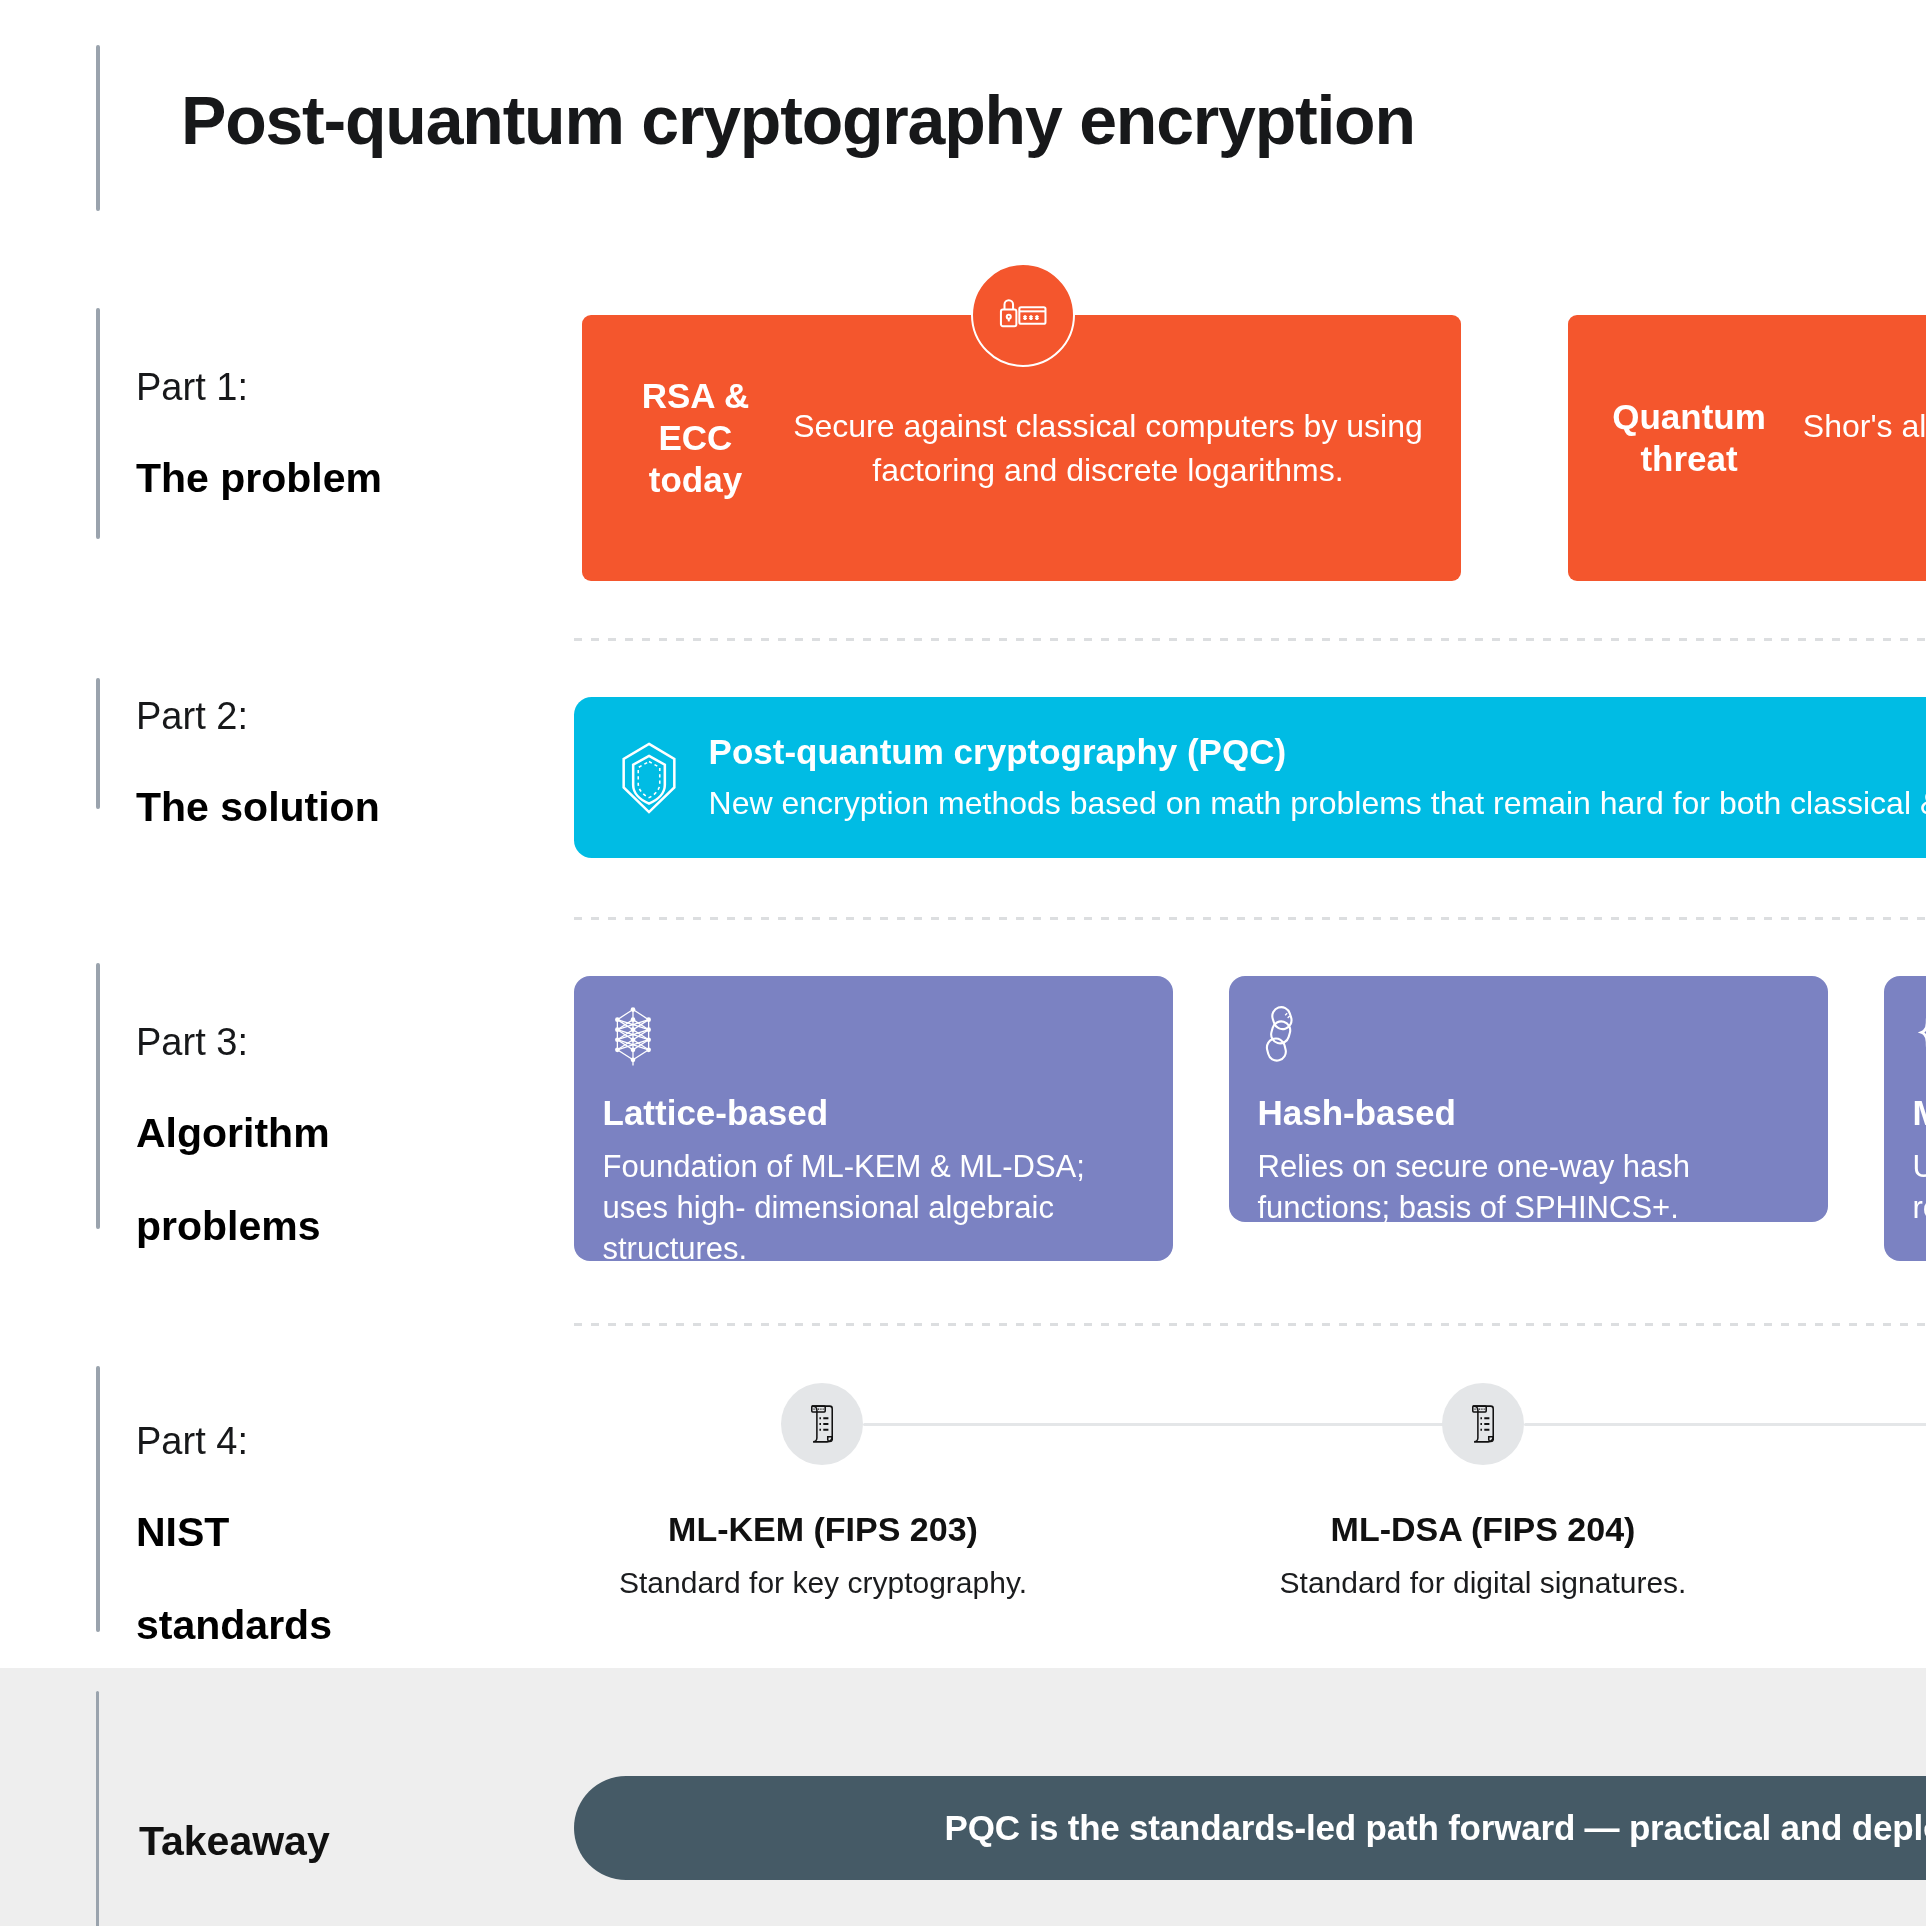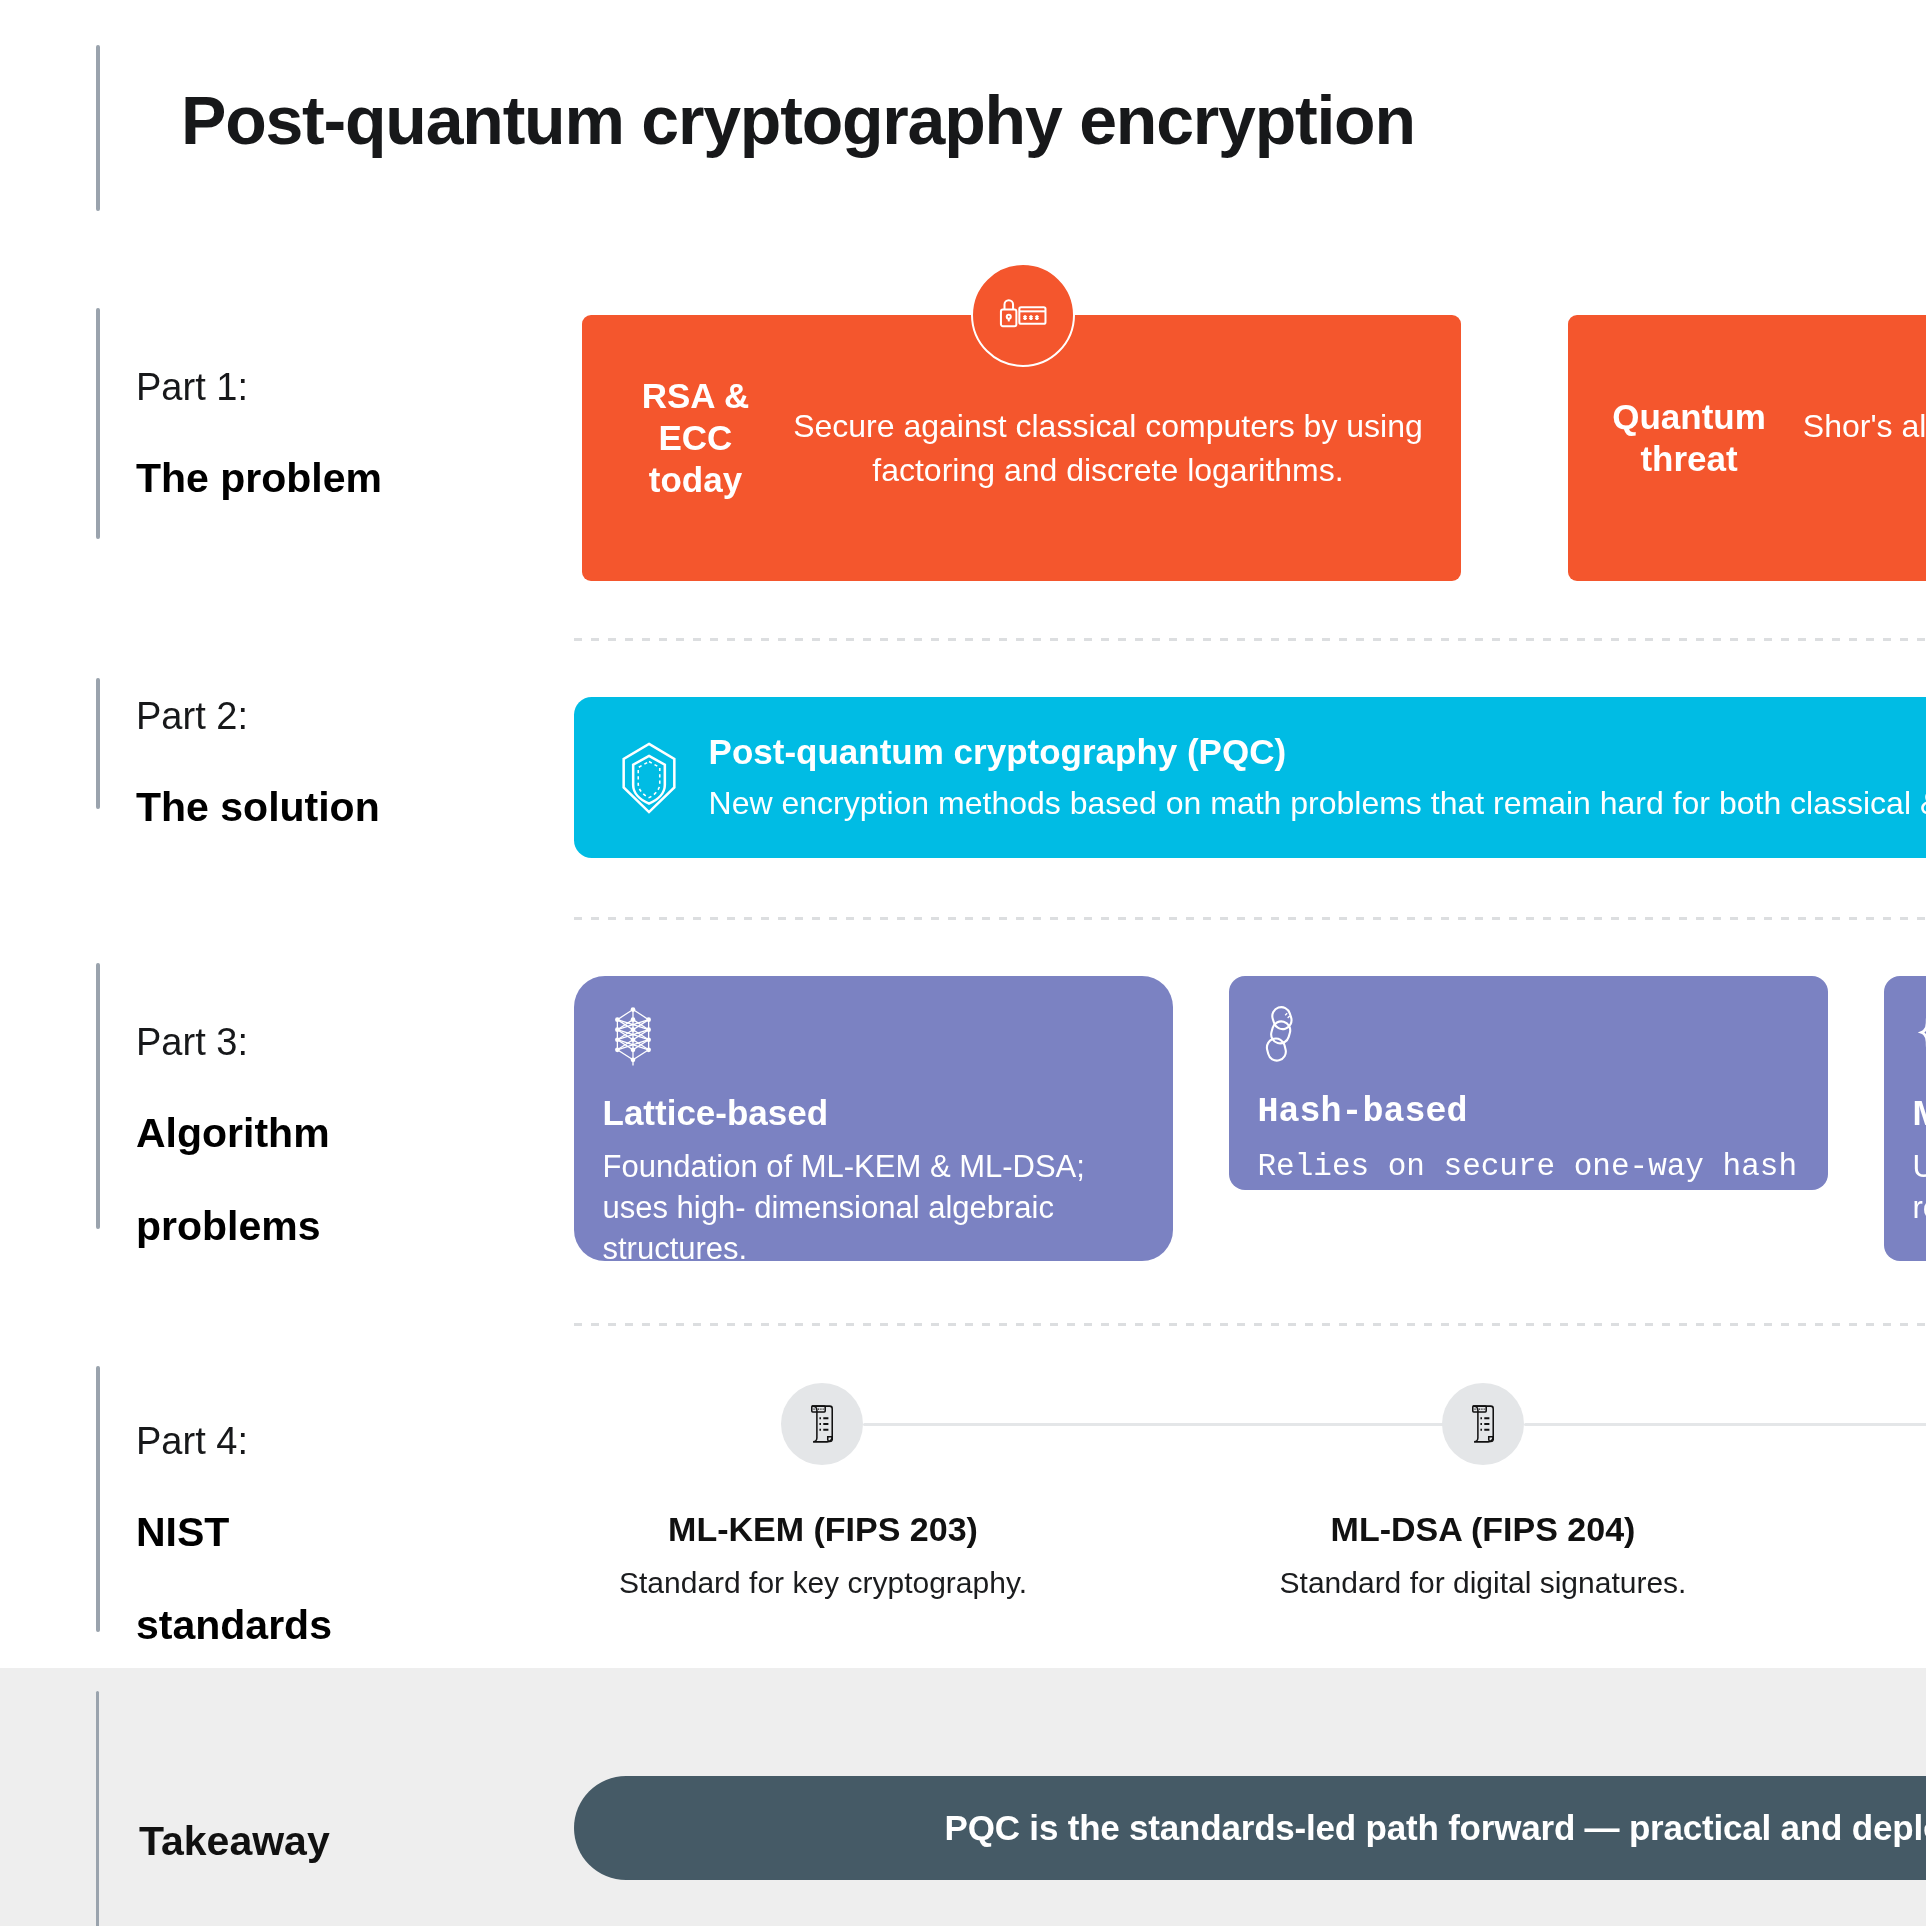--- a/index.html
+++ b/index.html
@@ -162,21 +162,21 @@
 
   <div class="divider" style="top:917px;"></div>
 
   <div class="rail" style="left:96px;top:963px;height:266px;"></div>
   <div class="sec-label" style="top:1019px;">
     <div class="sec-kicker">Part 3:</div>
     <div class="sec-title">Algorithm</div>
     <div class="sec-title">problems</div>
   </div>
 
-  <div class="card-purple" style="left:574px;top:976px;width:599px;height:285px;border-radius:31px;">
+  <div class="card-purple" style="left:574px;top:976px;width:599px;height:285px;">
     <div class="p-icon">
       <svg width="60" height="67" viewBox="0 0 52 60" fill="none" stroke="#ffffff" stroke-width="1.15">
         <g>
           <path d="M26 5 L12 14 L26 23 L40 14 Z"></path>
           <path d="M26 14 L12 23 L26 32 L40 23 Z"></path>
           <path d="M26 23 L12 32 L26 41 L40 32 Z"></path>
           <path d="M26 32 L12 41 L26 50 L40 41 Z"></path>
           <path d="M12 14v27M40 14v27M26 5v50"></path>
           <path d="M12 14 L40 23M40 14 L12 23M12 23 L40 32M40 23 L12 32M12 32 L40 41M40 32 L12 41"></path>
         </g>
@@ -195,21 +195,21 @@
             <circle cx="40" cy="41" r="2.1"></circle>
           <circle cx="26" cy="41" r="2.1"></circle>
             <circle cx="26" cy="50" r="2.1"></circle>
         </g>
       </svg>
     </div>
     <div class="p-title">Lattice-based</div>
     <div class="p-body">Foundation of ML-KEM &amp; ML-DSA; uses high- dimensional algebraic structures.</div>
   </div>
 
-  <div class="card-purple" style="left:1229px;top:976px;width:599px;height:214px;font-family:Liberation Mono, monospace;">
+  <div class="card-purple" style="left:1229px;top:976px;width:599px;height:246px;">
     <div class="p-icon">
       <svg width="46" height="69" viewBox="0 0 34 56" fill="none" stroke="#ffffff" stroke-width="1.7">
         <rect x="10.5" y="2.5" width="14.5" height="18" rx="7.25" transform="rotate(-18 17.7 11.5)"></rect>
         <rect x="9.5" y="14" width="14.5" height="18" rx="7.25" transform="rotate(16 16.7 23)"></rect>
         <rect x="6" y="28" width="14.5" height="18" rx="7.25" transform="rotate(-14 13.2 37)"></rect>
         <path d="M22 7.5l-1.6 1.6M24 9.8l-1.6 1.6" stroke-width="1.1"></path>
       </svg>
     </div>
     <div class="p-title">Hash-based</div>
     <div class="p-body">Relies on secure one-way hash functions; basis of SPHINCS+.</div>

